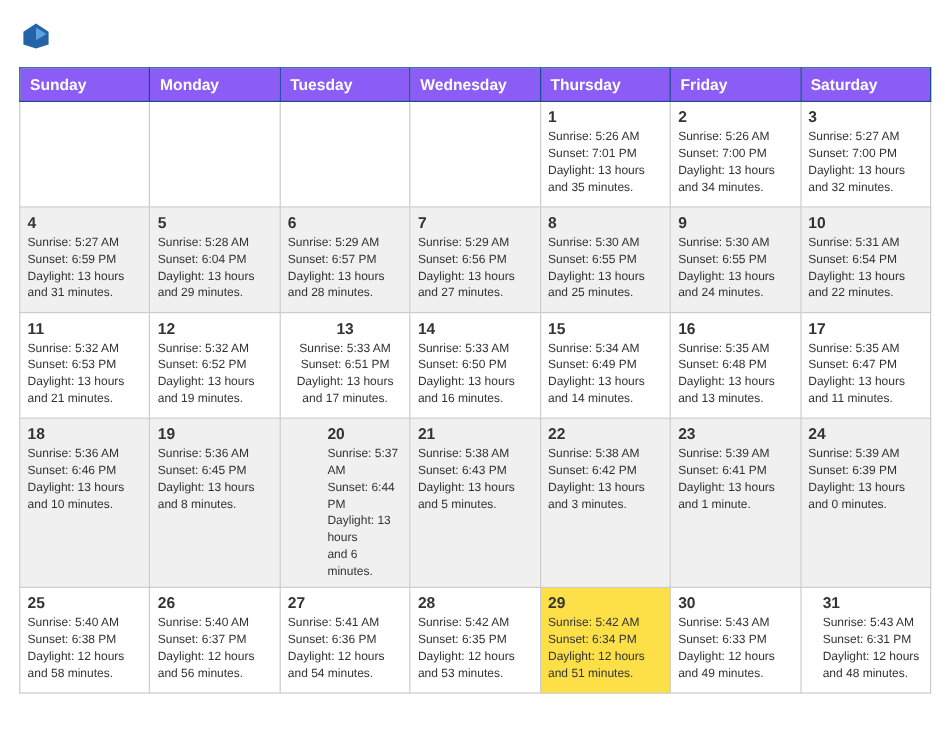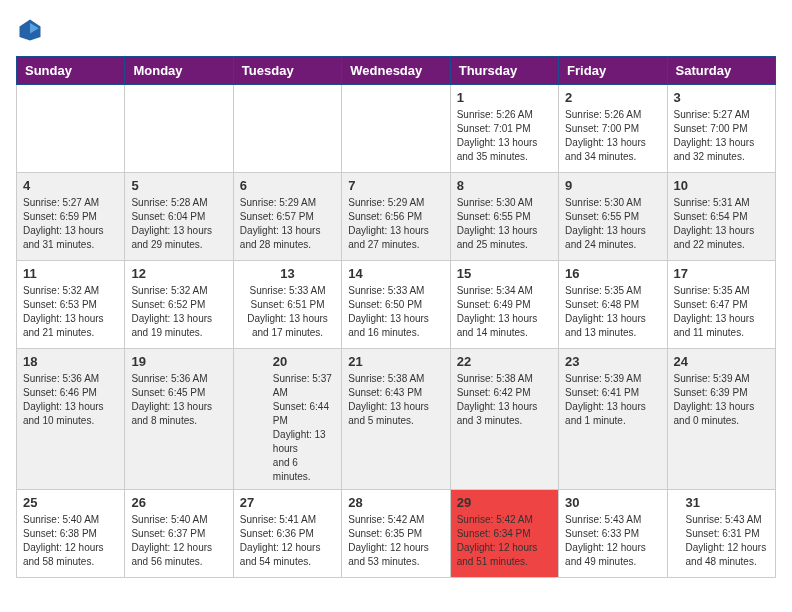--- a/index.html
+++ b/index.html
@@ -37,21 +37,21 @@
     .location {
       font-size: 16px;
       color: #555;
     }
     .calendar {
       width: 100%;
       border-collapse: collapse;
       border: 1px solid #ccc;
     }
     .calendar th {
-      background: #701a75;
+      background: #8b5cf6;
       color: #fff;
       font-size: 13px;
       font-weight: bold;
       padding: 6px 8px;
       text-align: left;
       border: 1px solid #1a4d8f;
     }
     .calendar td {
       width: 108px;
       vertical-align: top;
@@ -318,21 +318,21 @@
 Daylight: 12 hours
 and 54 minutes.</div>
         </td>
         <td style="background: rgb(255, 255, 255);">
           <div class="day-number">28</div>
           <div class="day-info" style="white-space: pre-line;">Sunrise: 5:42 AM
 Sunset: 6:35 PM
 Daylight: 12 hours
 and 53 minutes.</div>
         </td>
-        <td style="background: #ef4444;">
+        <td style="background: #fde047;">
           <div class="day-number">29</div>
           <div class="day-info" style="white-space: pre-line;">Sunrise: 5:42 AM
 Sunset: 6:34 PM
 Daylight: 12 hours
 and 51 minutes.</div>
         </td>
         <td style="background: rgb(255, 255, 255);">
           <div class="day-number">30</div>
           <div class="day-info" style="white-space: pre-line;">Sunrise: 5:43 AM
 Sunset: 6:33 PM

